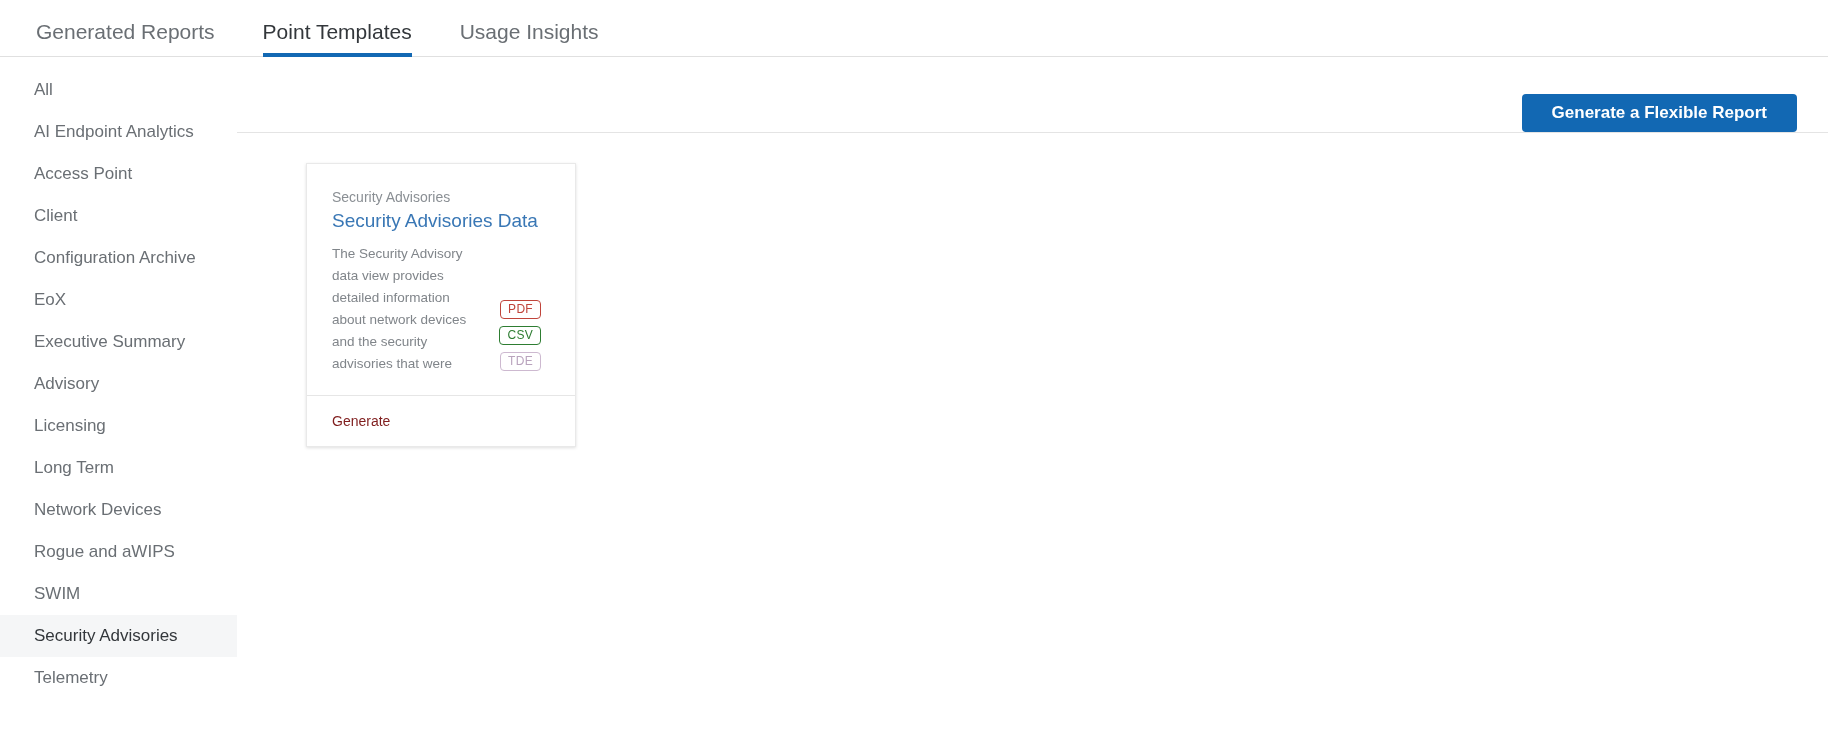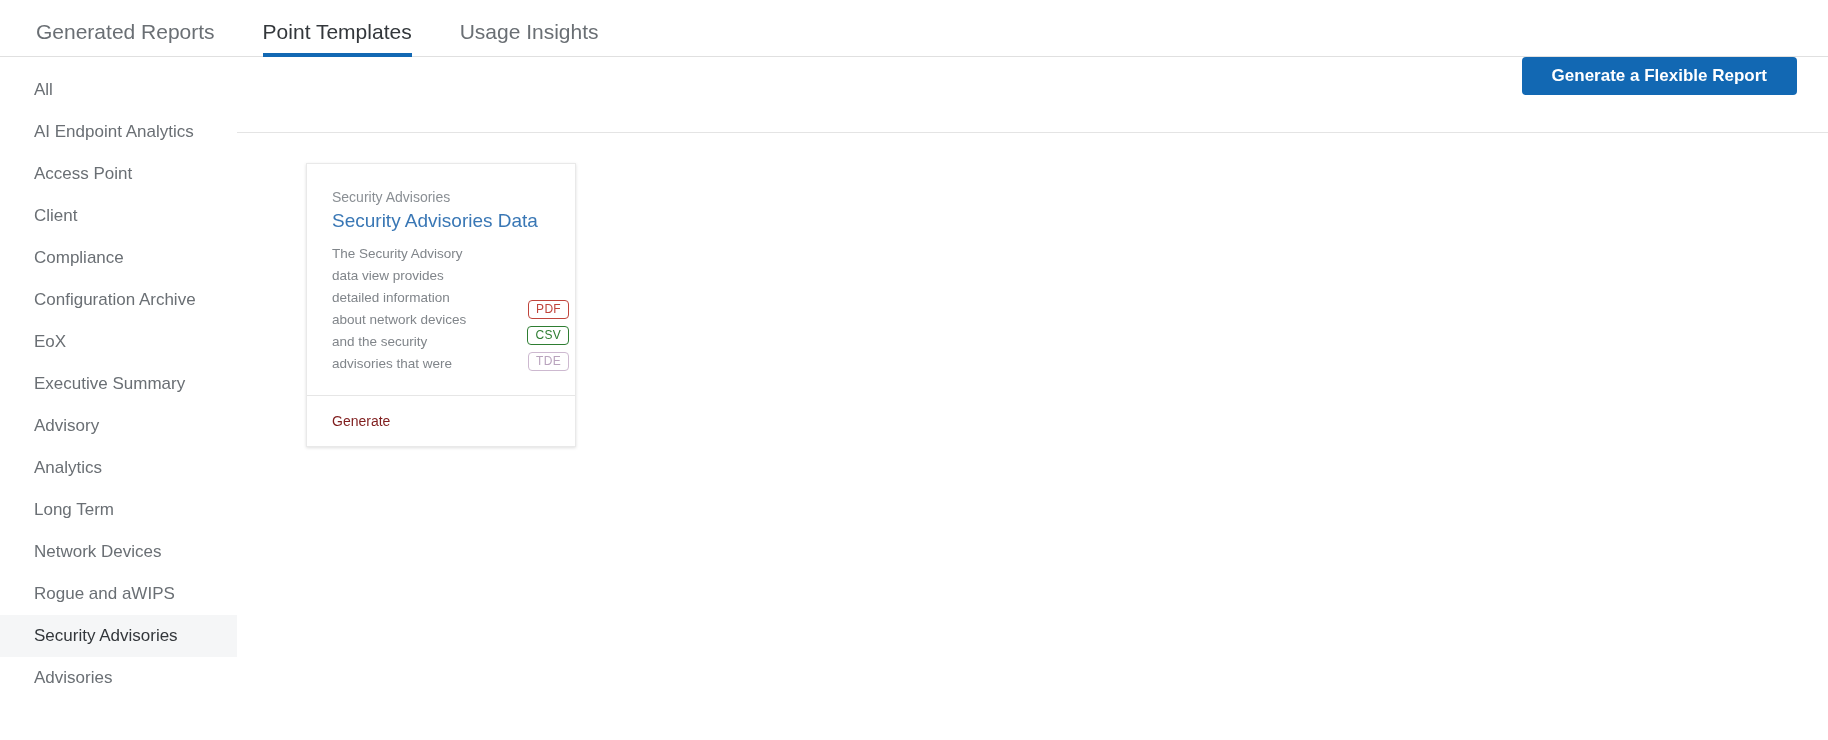--- a/index.html
+++ b/index.html
@@ -81,21 +81,21 @@
   .main {
     flex: 1 1 auto;
     position: relative;
     box-sizing: border-box;
   }
   .main-toolbar {
     height: 76px;
     box-sizing: border-box;
     border-bottom: 1px solid #e4e4e4;
     display: flex;
-    align-items: flex-start;
+    align-items: flex-end;
     justify-content: flex-end;
     padding-right: 31px;
   }
   .gen-flex-btn {
     background: #1268b3;
     color: #ffffff;
     font-size: 17px;
     font-weight: bold;
     border: none;
     border-radius: 4px;
@@ -143,21 +143,21 @@
     cursor: pointer;
   }
   .card-desc {
     font-size: 13.5px;
     color: #80858a;
     line-height: 1.62;
     width: 140px;
   }
   .badges {
     position: absolute;
-    right: 6px;
+    right: 34px;
     bottom: 24px;
     display: flex;
     flex-direction: column;
     gap: 7px;
     align-items: flex-end;
   }
   .badge {
     font-size: 12px;
     border-radius: 4px;
     padding: 2px 7px 3px 7px;
@@ -203,51 +203,51 @@
     <div class="side-item">
       <span>AI Endpoint Analytics</span>
     </div>
     <div class="side-item">
       <span>Access Point</span>
     </div>
     <div class="side-item">
       <span>Client</span>
     </div>
     <div class="side-item">
-      <span>Compliance</span>
-    </div>
-    <div class="side-item">
       <span>Configuration Archive</span>
     </div>
     <div class="side-item">
       <span>EoX</span>
     </div>
     <div class="side-item">
       <span>Executive Summary</span>
     </div>
     <div class="side-item">
       <span>Advisory</span>
     </div>
     <div class="side-item">
-      <span>Analytics</span>
+      <span>Licensing</span>
     </div>
     <div class="side-item">
       <span>Long Term</span>
     </div>
     <div class="side-item">
       <span>Network Devices</span>
     </div>
     <div class="side-item">
       <span>Rogue and aWIPS</span>
+    </div>
+    <div class="side-item">
+      <span>SWIM</span>
     </div>
     <div class="side-item selected">
       <span>Security Advisories</span>
     </div>
     <div class="side-item">
-      <span>Advisories</span>
+      <span>Telemetry</span>
     </div>
   </div>
 
   <div class="main">
 
     <div class="main-toolbar">
       <button class="gen-flex-btn">Generate a Flexible Report</button>
     </div>
 
     <div class="card-area">

